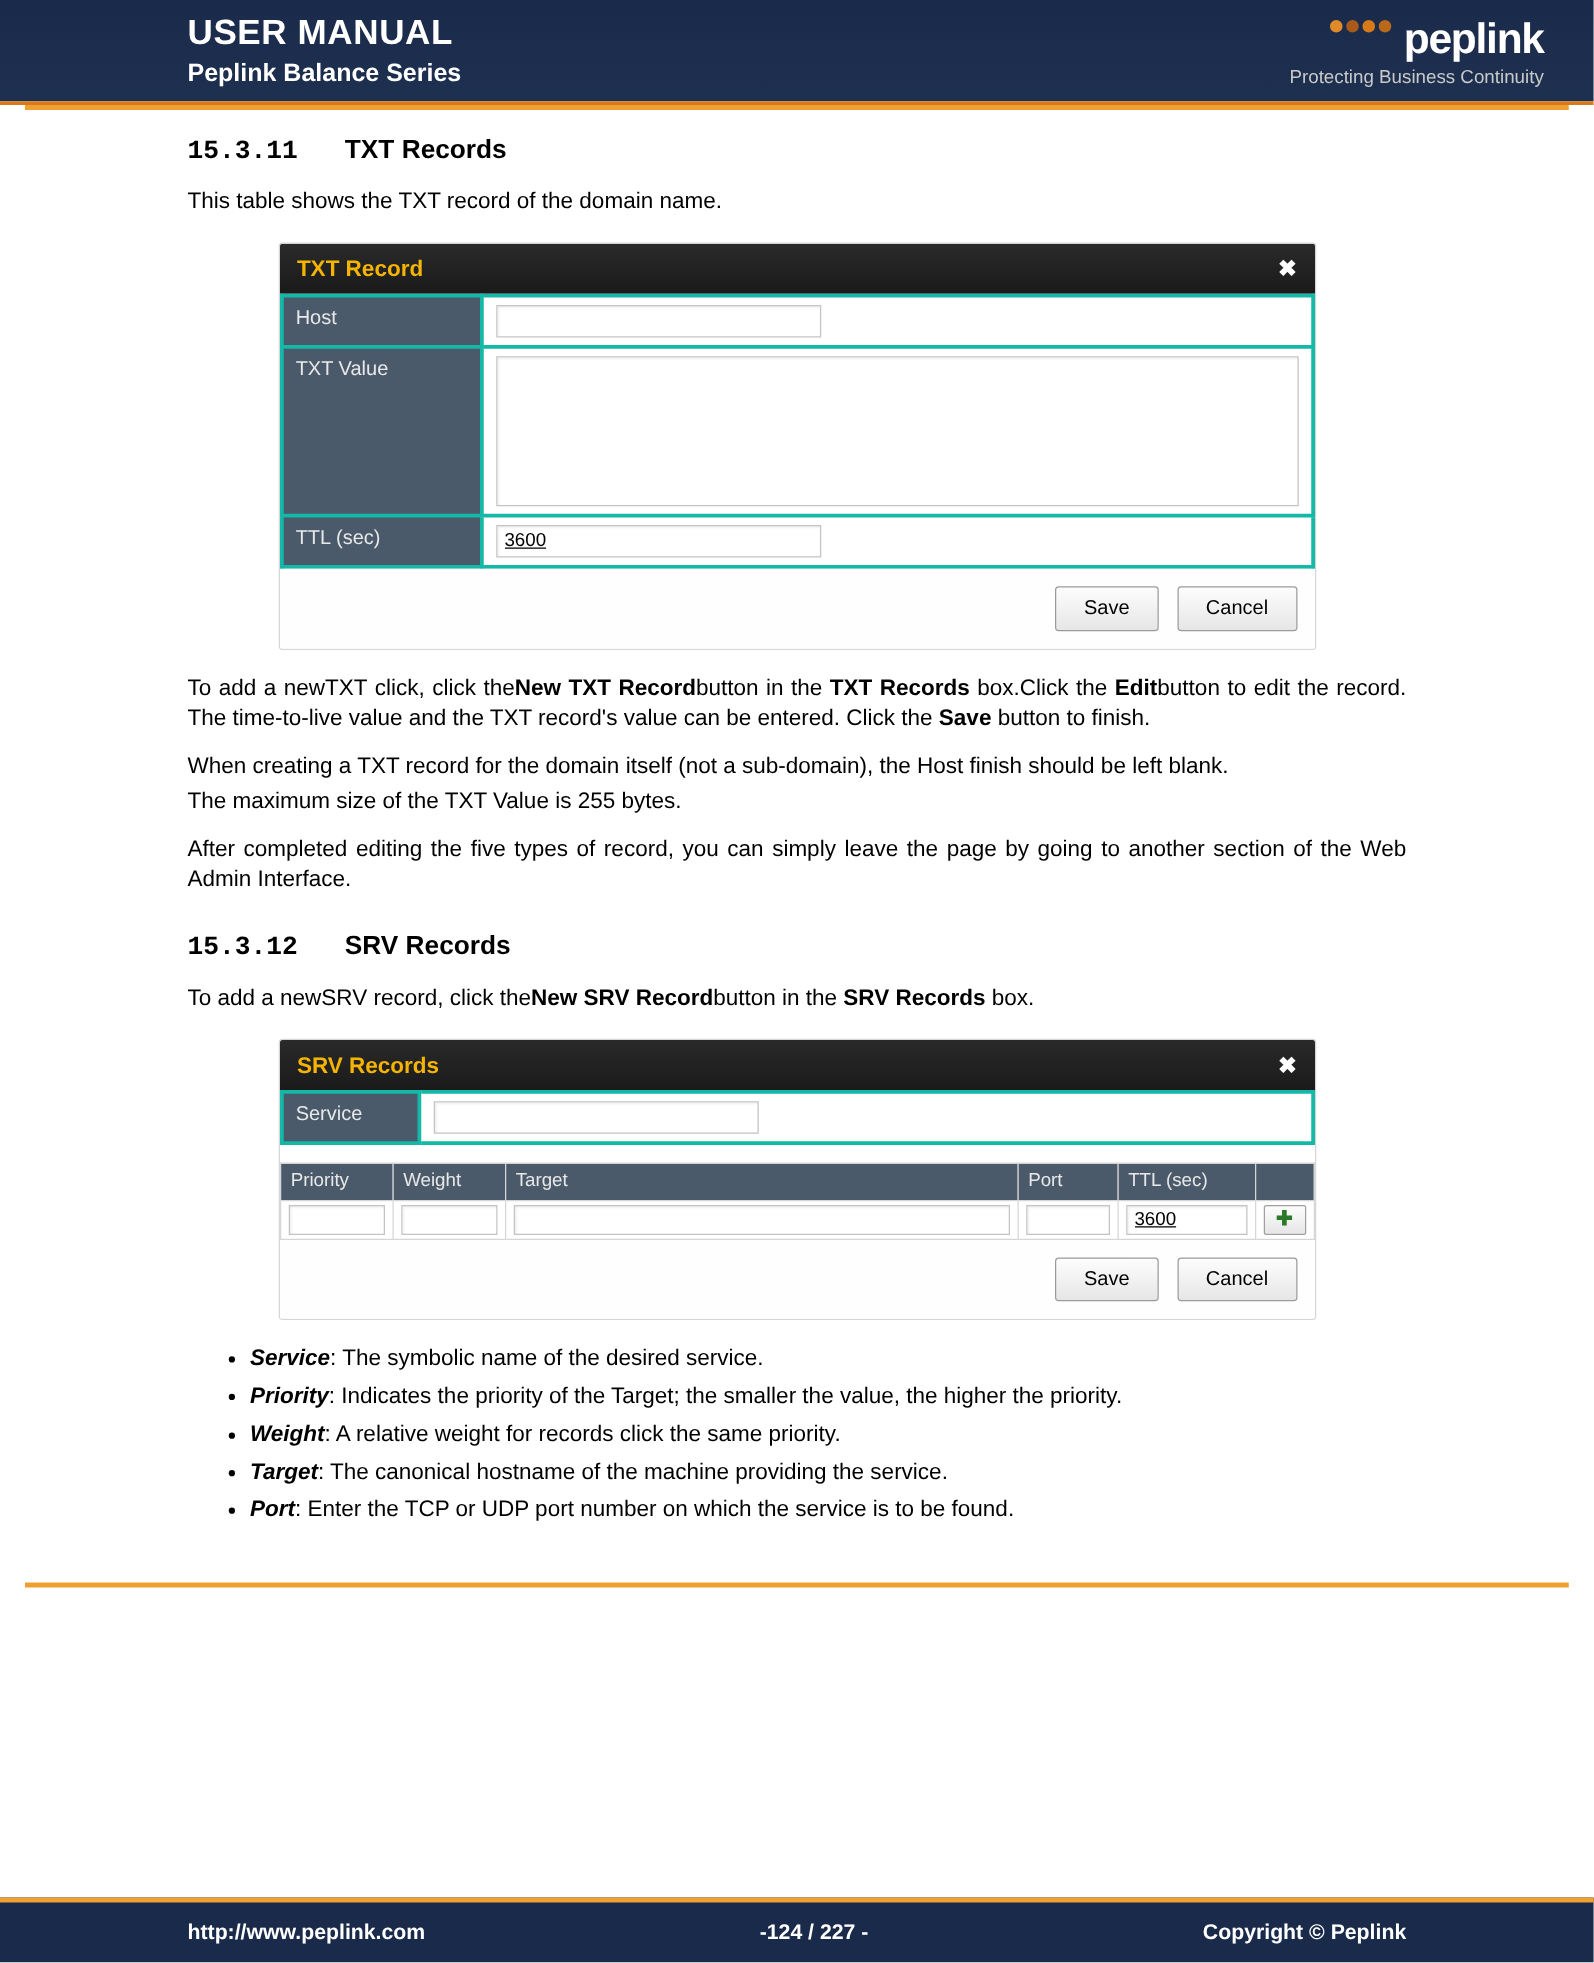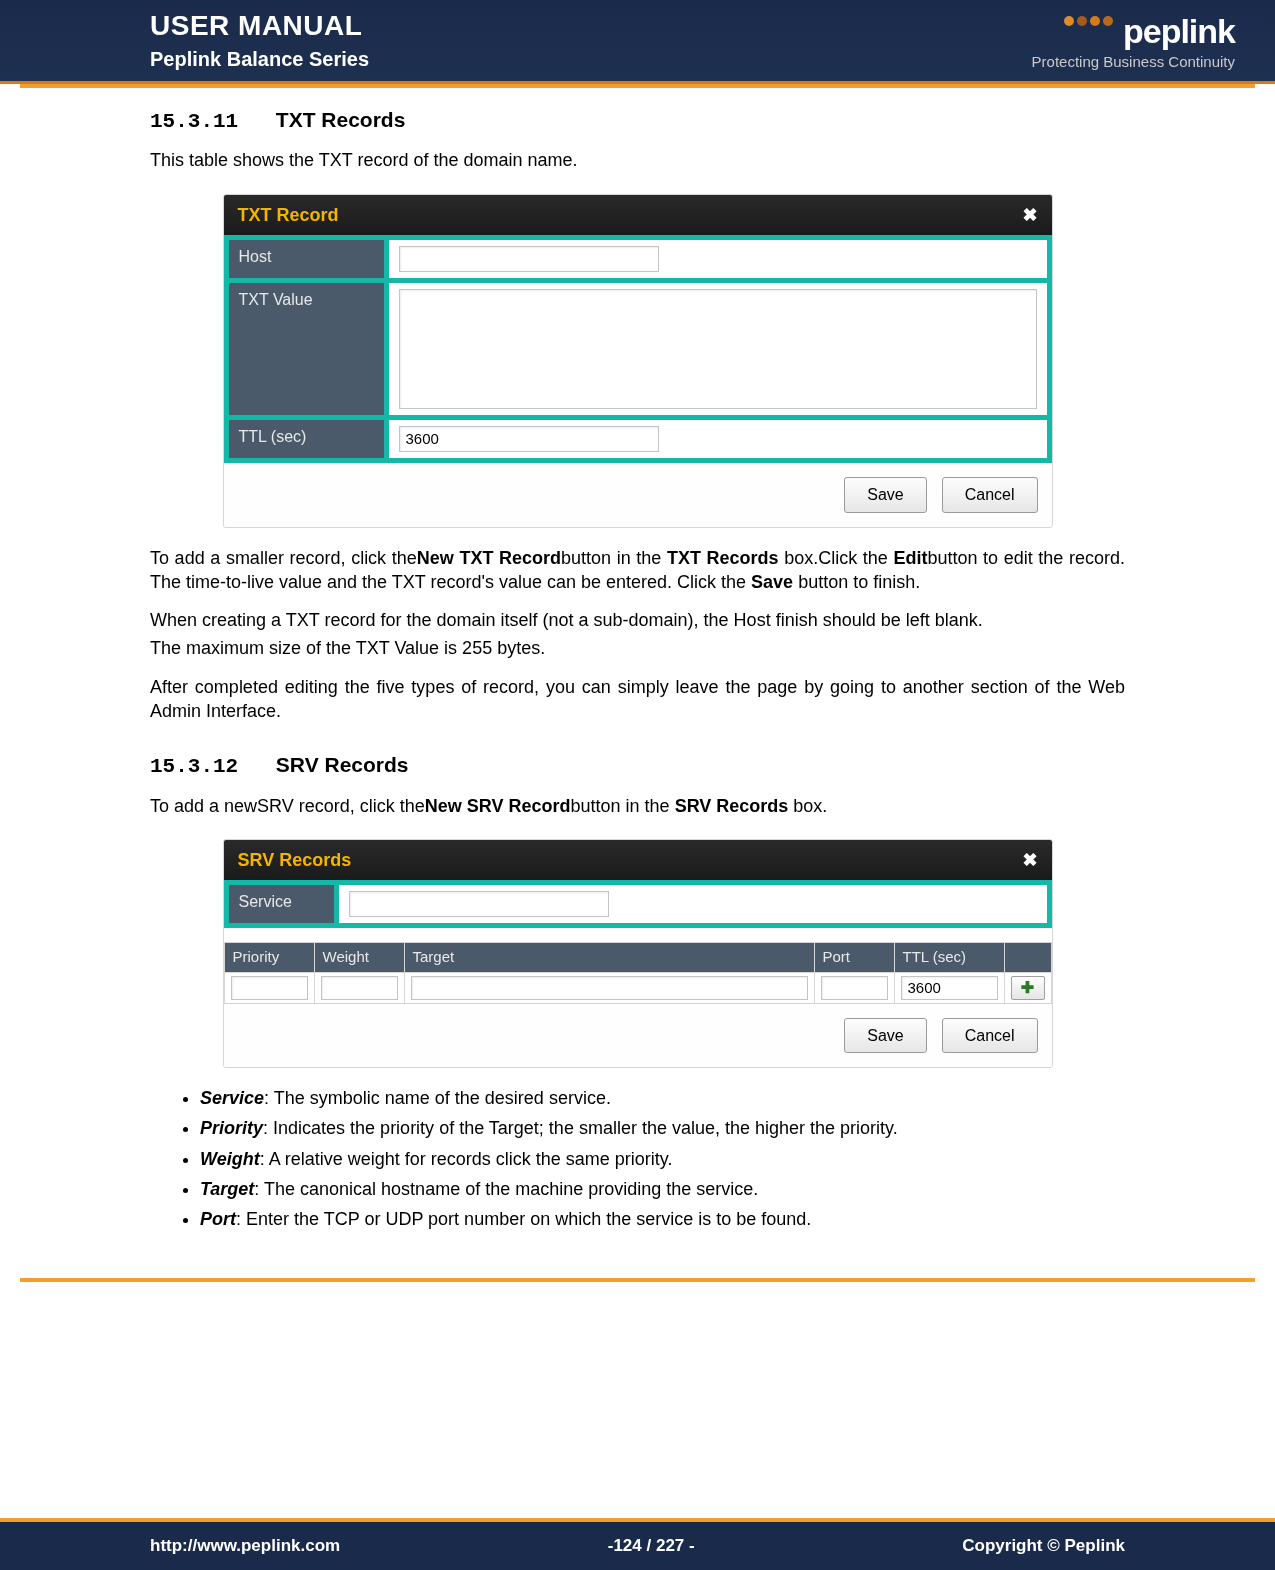--- a/index.html
+++ b/index.html
@@ -107,39 +107,40 @@
     justify-content: space-between;
     align-items: center;
   }
   .fig-close {
     color: #fff;
     font-size: 18px;
     cursor: pointer;
   }
   .form-table { width: 100%; border-collapse: collapse; }
   .form-table td {
-    border: 5px solid #14b8a6;
+    border: 3px solid #14b8a6;
     padding: 6px 10px;
     font-size: 16px;
     vertical-align: top;
   }
   .label-cell {
     background: #4a5a6a;
     color: #e8e8e8;
     width: 160px;
     white-space: nowrap;
   }
   .input-box {
     border: 1px solid #c4c4c4;
     background: #fff;
     height: 26px;
     width: 260px;
     box-shadow: inset 1px 1px 2px rgba(0,0,0,0.08);
     padding: 10px 6px;
     font-size: 15px;
+    text-decoration: underline;
   }
   .textarea-box {
     border: 1px solid #c4c4c4;
     background: #fff;
     height: 120px;
     width: 100%;
     box-shadow: inset 1px 1px 2px rgba(0,0,0,0.08);
   }
   .btnrow {
     padding: 14px;
@@ -251,21 +252,21 @@
         </tr>
       </tbody>
         </table>
       <div class="btnrow">
         <span class="btn">Save</span>
         <span class="btn">Cancel</span>
       </div>
     </div>
 
     <div class="para">
-      <span>To add a smaller record, click the</span><b>New TXT Record</b><span>button in the </span><b>TXT Records</b><span> box.Click the </span><b>Edit</b><span>button to edit the record. The time-to-live value and the TXT record's value can be entered. Click the </span><b>Save</b><span> button to finish.</span>
+      <span>To add a newTXT click, click the</span><b>New TXT Record</b><span>button in the </span><b>TXT Records</b><span> box.Click the </span><b>Edit</b><span>button to edit the record. The time-to-live value and the TXT record's value can be entered. Click the </span><b>Save</b><span> button to finish.</span>
     </div>
     <div class="para" style="margin-bottom:4px">When creating a TXT record for the domain itself (not a sub-domain), the Host finish should be left blank.</div>
     <div class="para" style="margin-top:2px">The maximum size of the TXT Value is 255 bytes.</div>
     <div class="para">After completed editing the five types of record, you can simply leave the page by going to another section of the Web Admin Interface.</div>
 
     <div class="sec-heading" style="margin-top:28px">
       <span class="sec-num">15.3.12</span>
       <span>SRV Records</span>
     </div>
     <div class="para">

